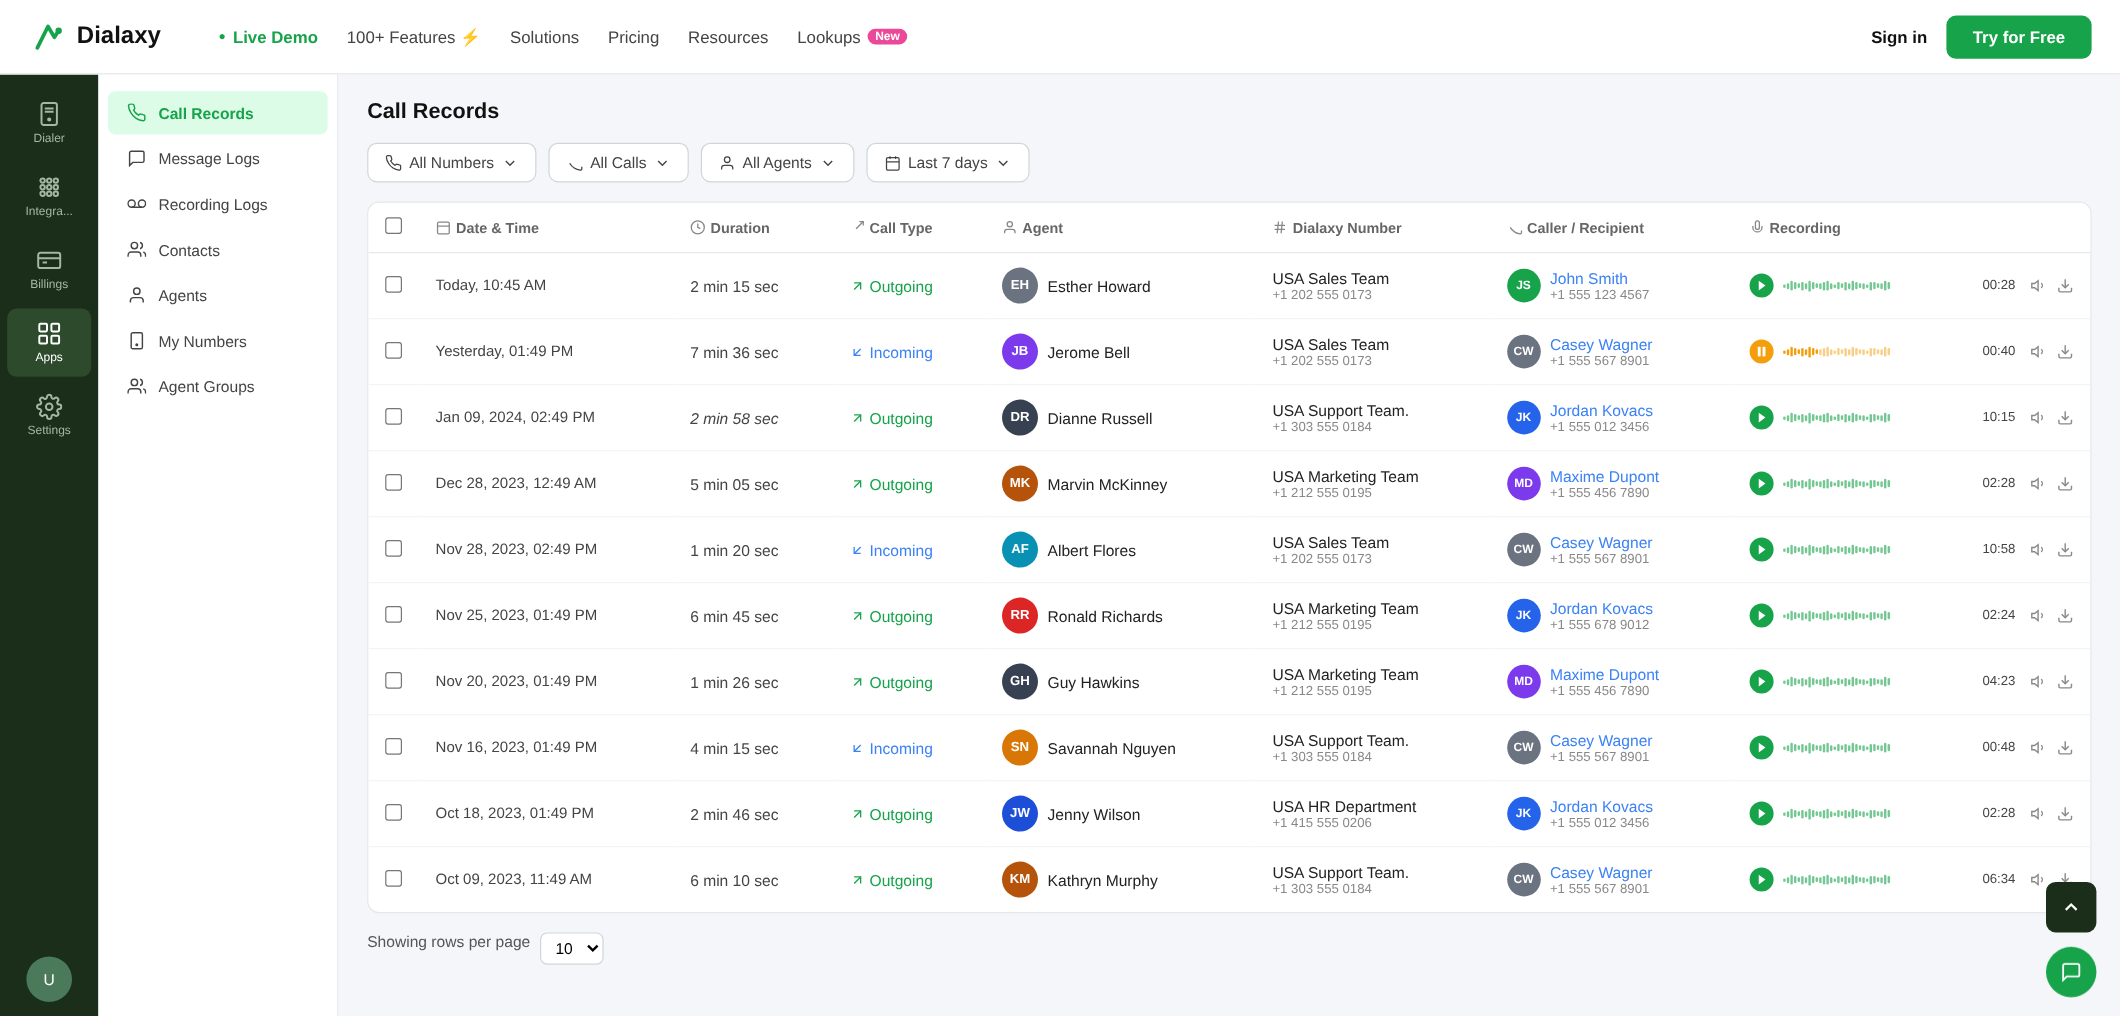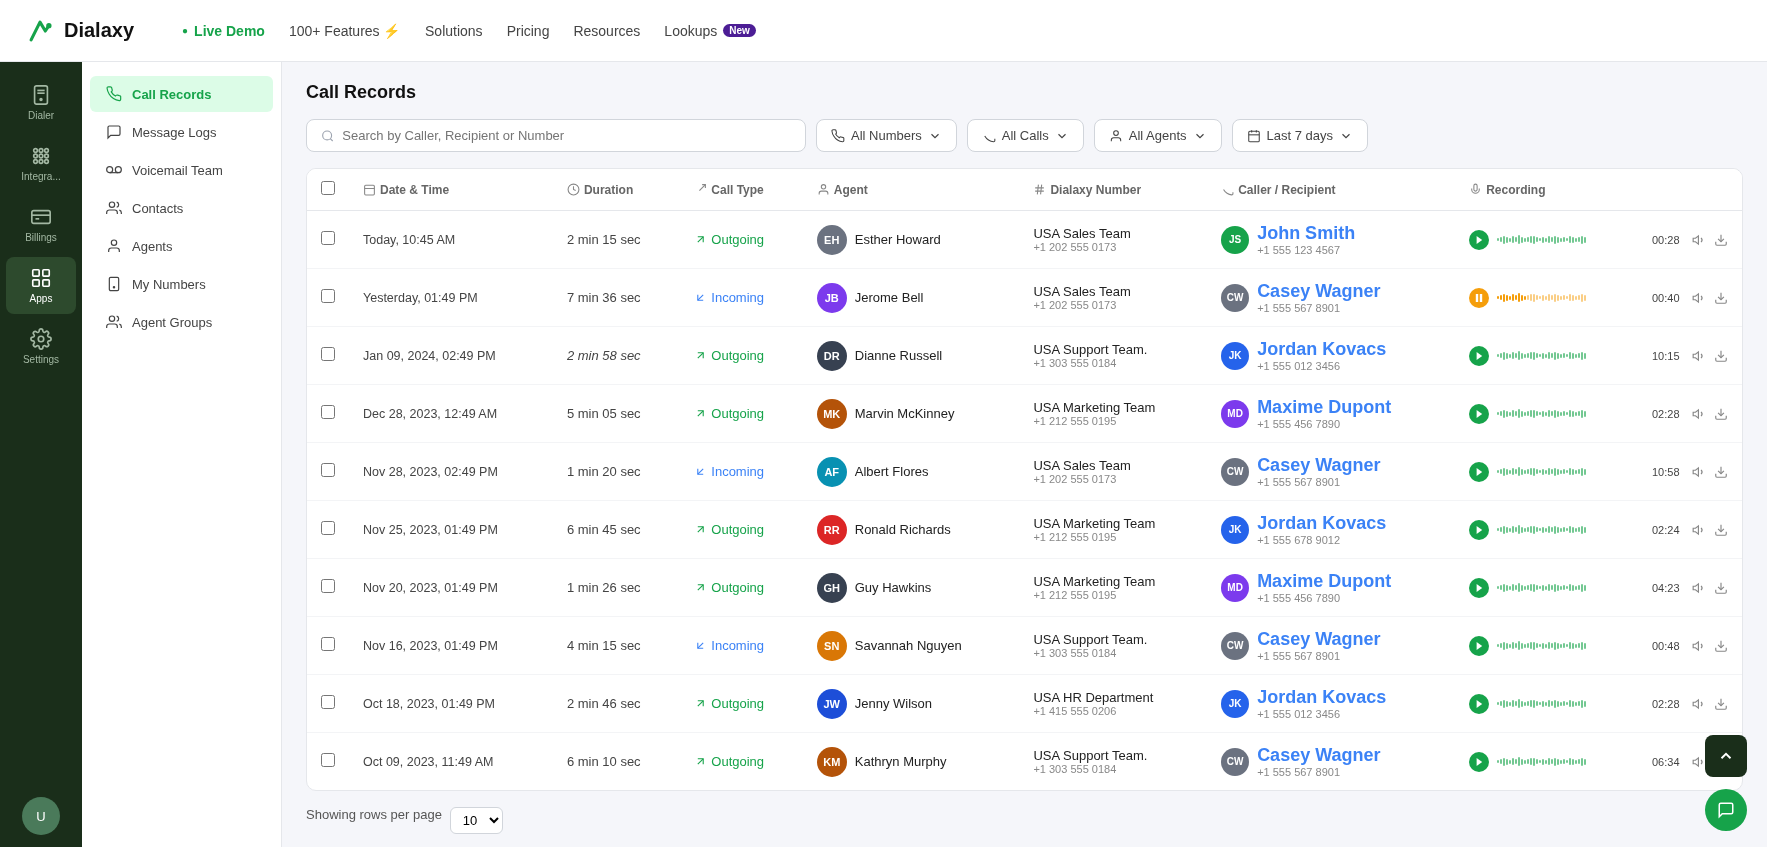--- a/index.html
+++ b/index.html
@@ -10,21 +10,21 @@
       display: flex; align-items: center; height: 62px; background: #fff;
       border-bottom: 1px solid #e5e7eb; padding: 0 24px; gap: 32px; position: relative; z-index: 10;
     }
     .logo { display: flex; align-items: center; gap: 8px; font-size: 20px; font-weight: 700; color: #111; text-decoration: none; }
     .logo-icon { width: 32px; height: 32px; }
     .nav-links { display: flex; align-items: center; gap: 24px; flex: 1; margin-left: 16px; }
     .nav-link { font-size: 14px; color: #444; cursor: pointer; white-space: nowrap; }
     .nav-link.live-demo { color: #16a34a; font-weight: 600; display: flex; align-items: center; gap: 6px; }
     .nav-link.live-demo::before { content: '●'; color: #16a34a; font-size: 10px; }
     .nav-features { display: flex; align-items: center; gap: 4px; }
-    .badge-new { background: #4c1d95; color: #fff; border-radius: 10px; font-size: 10px; padding: 1px 6px; font-weight: 600; }
+    .badge-new { background: #ec4899; color: #fff; border-radius: 10px; font-size: 10px; padding: 1px 6px; font-weight: 600; }
     .nav-right { display: flex; align-items: center; gap: 16px; margin-left: auto; }
     .signin-btn { font-size: 14px; font-weight: 600; color: #111; cursor: pointer; }
     .try-btn { background: #16a34a; color: #fff; border: none; border-radius: 8px; padding: 10px 22px; font-size: 14px; font-weight: 700; cursor: pointer; }
 
     
     .layout { display: flex; height: calc(100vh - 62px); }
 
     
     .icon-sidebar {
       width: 82px; background: #1a2e1a; display: flex; flex-direction: column; align-items: center;
@@ -91,21 +91,21 @@
     .agent-name { color: #222; font-weight: 500; }
 
     .team-cell .team-name { font-size: 13px; color: #222; font-weight: 500; }
     .team-cell .team-num { font-size: 11px; color: #888; }
 
     .caller-cell { display: flex; align-items: center; gap: 8px; }
     .caller-avatar {
       width: 28px; height: 28px; border-radius: 50%; display: flex; align-items: center;
       justify-content: center; font-size: 10px; font-weight: 700; color: #fff; flex-shrink: 0;
     }
-    .caller-info .caller-name { color: #3b82f6; font-weight: 700; font-size: 18px; }
+    .caller-info .caller-name { color: #3b82f6; font-weight: 400; font-size: 13px; }
     .caller-info .caller-num { font-size: 11px; color: #888; }
 
     .recording-cell { display: flex; align-items: center; gap: 8px; }
     .play-btn { width: 20px; height: 20px; background: #16a34a; border-radius: 50%; display: flex; align-items: center; justify-content: center; cursor: pointer; flex-shrink: 0; }
     .pause-btn { width: 20px; height: 20px; background: #f59e0b; border-radius: 50%; display: flex; align-items: center; justify-content: center; cursor: pointer; flex-shrink: 0; }
     .waveform { display: flex; align-items: center; gap: 1px; height: 18px; flex: 1; }
     .wave-bar { width: 2px; background: #16a34a; border-radius: 1px; }
     .rec-time { font-size: 11px; color: #444; min-width: 32px; }
     .vol-icon, .dl-icon { cursor: pointer; color: #888; }
 
@@ -151,20 +151,24 @@
       <span style="color:#16a34a; font-size:14px;">⚡</span>
     </span>
     <span class="nav-link">Solutions</span>
     <span class="nav-link">Pricing</span>
     <span class="nav-link">Resources</span>
     <span class="nav-link" style="display:flex;align-items:center;gap:6px;">
       <span>Lookups</span>
       <span class="badge-new">New</span>
     </span>
   </div>
+  <div class="nav-right">
+    <span class="signin-btn">Sign in</span>
+    <button class="try-btn">Try for Free</button>
+  </div>
 </nav>
 
 <div class="layout">
 
   <div class="icon-sidebar">
 
     <div class="icon-item">
       <svg viewBox="0 0 24 24" fill="none" stroke="currentColor" stroke-width="1.8">
         <rect x="5" y="2" width="14" height="20" rx="2"></rect>
         <circle cx="12" cy="17" r="1" fill="currentColor"></circle>
@@ -230,21 +234,21 @@
         <path d="M21 15a2 2 0 0 1-2 2H7l-4 4V5a2 2 0 0 1 2-2h14a2 2 0 0 1 2 2z"></path>
       </svg>
       <span>Message Logs</span>
     </div>
     <div class="sidebar-item">
       <svg viewBox="0 0 24 24" fill="none" stroke="currentColor" stroke-width="1.8">
         <circle cx="5.5" cy="11.5" r="4.5"></circle>
           <circle cx="18.5" cy="11.5" r="4.5"></circle>
         <line x1="5.5" y1="16" x2="18.5" y2="16"></line>
       </svg>
-      <span>Voicemail Team</span>
+      <span>Recording Logs</span>
     </div>
     <div class="sidebar-item">
       <svg viewBox="0 0 24 24" fill="none" stroke="currentColor" stroke-width="1.8">
         <path d="M17 21v-2a4 4 0 0 0-4-4H5a4 4 0 0 0-4 4v2"></path>
         <circle cx="9" cy="7" r="4"></circle>
         <path d="M23 21v-2a4 4 0 0 0-3-3.87"></path>
         <path d="M16 3.13a4 4 0 0 1 0 7.75"></path>
       </svg>
       <span>Contacts</span>
     </div>
@@ -270,27 +274,20 @@
         <path d="M16 3.13a4 4 0 0 1 0 7.75"></path>
       </svg>
       <span>Agent Groups</span>
     </div>
   </div>
 
   <div class="main-content">
     <div class="page-title">Call Records</div>
 
     <div class="filters-row">
-      <div class="search-box">
-        <svg width="14" height="14" viewBox="0 0 24 24" fill="none" stroke="#9ca3af" stroke-width="2">
-          <circle cx="11" cy="11" r="8"></circle>
-            <line x1="21" y1="21" x2="16.65" y2="16.65"></line>
-        </svg>
-        <input type="text" placeholder="Search by Caller, Recipient or Number" style="">
-      </div>
       <button class="filter-btn">
         <svg viewBox="0 0 24 24" fill="none" stroke="currentColor" stroke-width="1.8">
           <path d="M22 16.92v3a2 2 0 0 1-2.18 2 19.79 19.79 0 0 1-8.63-3.07A19.5 19.5 0 0 1 4.69 12a19.79 19.79 0 0 1-3.07-8.67A2 2 0 0 1 3.6 1.18h3a2 2 0 0 1 2 1.72c.127.96.361 1.903.7 2.81a2 2 0 0 1-.45 2.11L7.91 8.76a16 16 0 0 0 6.29 6.29l.95-.95a2 2 0 0 1 2.11-.45c.907.339 1.85.573 2.81.7A2 2 0 0 1 22 16.92z"></path>
         </svg>
         <span>All Numbers</span>
         <svg width="12" height="12" viewBox="0 0 24 24" fill="none" stroke="currentColor" stroke-width="2">
             <polyline points="6 9 12 15 18 9"></polyline>
           </svg>
       </button>
       <button class="filter-btn">

